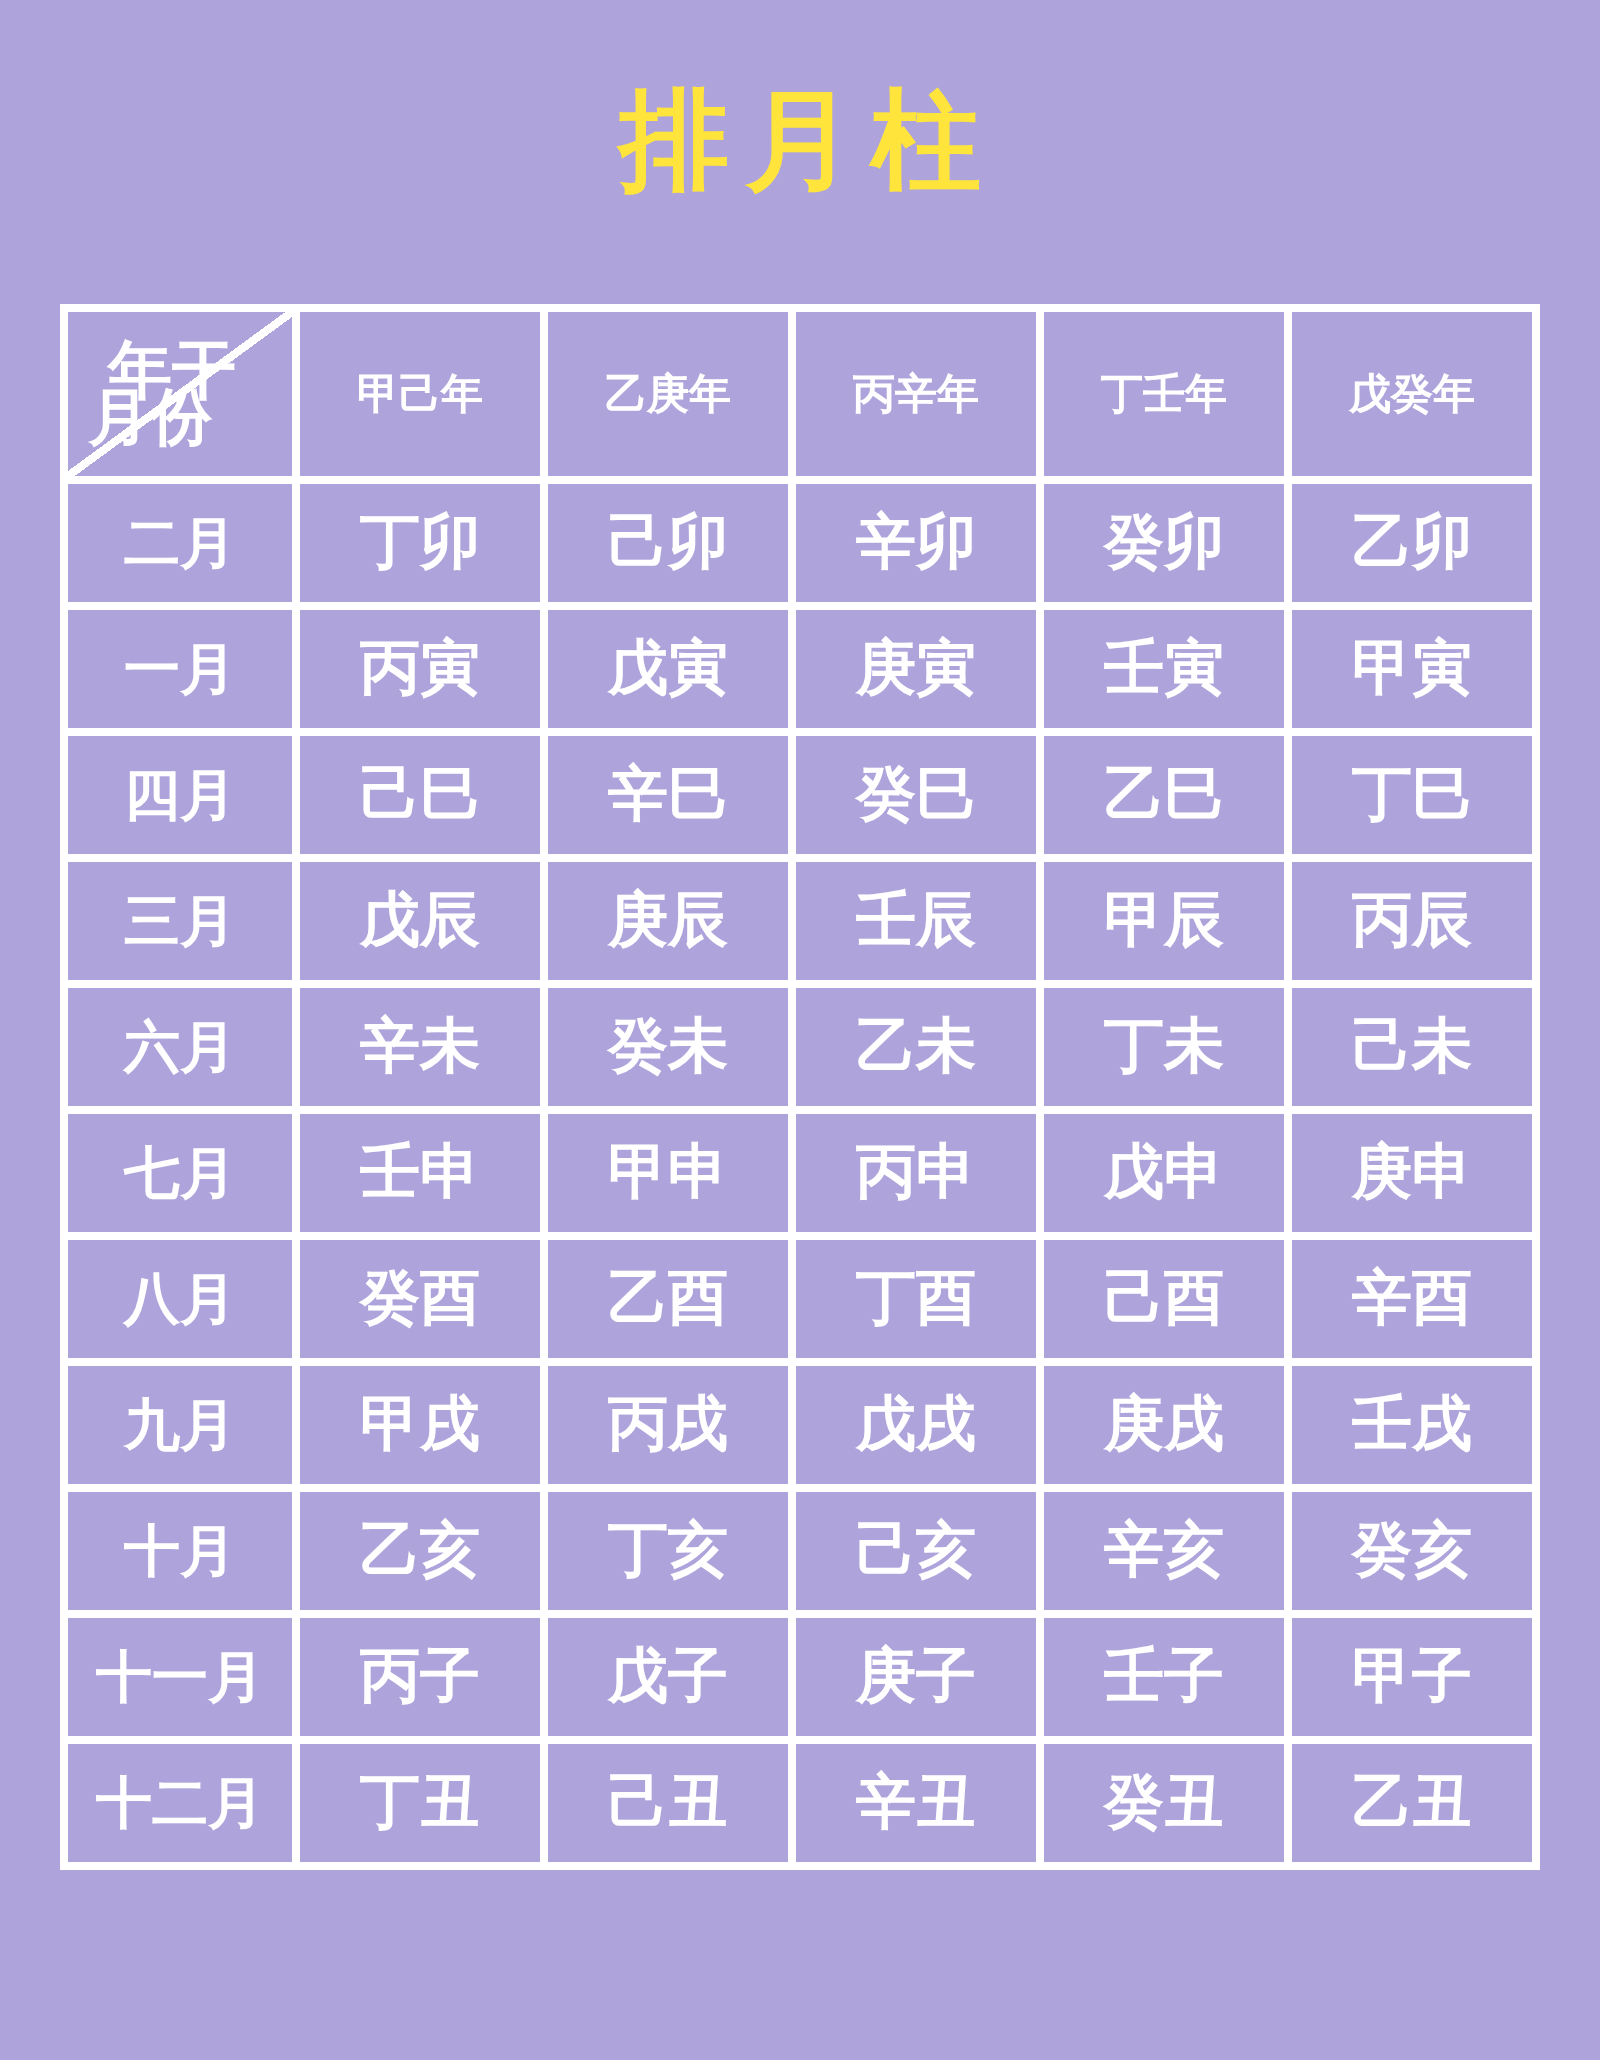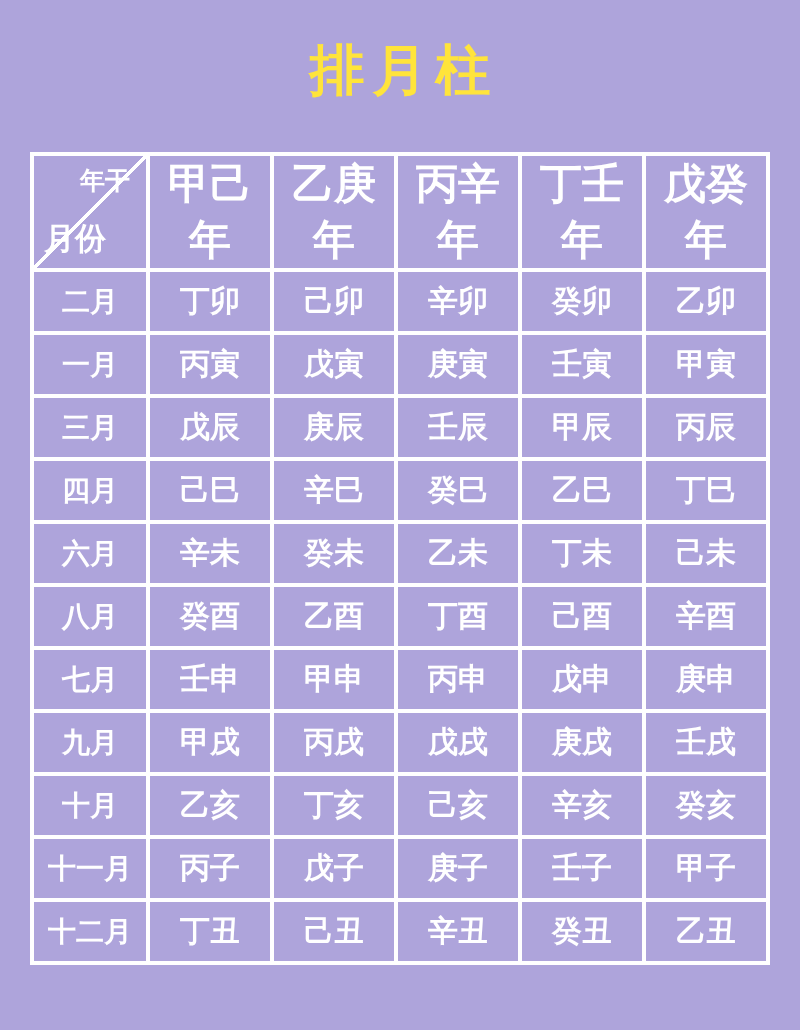--- a/index.html
+++ b/index.html
@@ -40,39 +40,39 @@
   .pillar-table td {
     border: 4px solid #FFFFFF;
     color: #FFFFFF;
     font-weight: bold;
     text-align: center;
     vertical-align: middle;
     padding: 0;
   }
   tr.header-row { height: 86px; }
   tr.body-row   { height: 63px; }
-  .year-th   { font-size: 42px; }
+  .year-th   { font-size: 21px; }
   .month-td  { font-size: 28px; }
   .pillar-td { font-size: 30px; }
   
   .corner-td {
     position: relative;
     background: linear-gradient(
       to bottom right,
       rgba(0,0,0,0) calc(50% - 2px),
       #FFFFFF calc(50% - 2px),
       #FFFFFF calc(50% + 2px),
       rgba(0,0,0,0) calc(50% + 2px)
     );
   }
   .corner-gan {
     position: absolute;
     top: 8px;
-    right: 16px;
-    font-size: 25px;
+    right: 28px;
+    font-size: 32px;
     color: #FFFFFF;
     font-weight: bold;
   }
   .corner-month {
     position: absolute;
     bottom: 8px;
     left: 10px;
     font-size: 31px;
     color: #FFFFFF;
     font-weight: bold;
@@ -116,60 +116,60 @@
         </tr>
         <tr class="body-row">
           <td class="month-td">一月</td>
           <td class="pillar-td">丙寅</td>
           <td class="pillar-td">戊寅</td>
           <td class="pillar-td">庚寅</td>
           <td class="pillar-td">壬寅</td>
           <td class="pillar-td">甲寅</td>
         </tr>
         <tr class="body-row">
+          <td class="month-td">四月</td>
+          <td class="pillar-td">己巳</td>
+          <td class="pillar-td">辛巳</td>
+          <td class="pillar-td">癸巳</td>
+          <td class="pillar-td">乙巳</td>
+          <td class="pillar-td">丁巳</td>
+        </tr>
+        <tr class="body-row">
           <td class="month-td">三月</td>
           <td class="pillar-td">戊辰</td>
           <td class="pillar-td">庚辰</td>
           <td class="pillar-td">壬辰</td>
           <td class="pillar-td">甲辰</td>
           <td class="pillar-td">丙辰</td>
         </tr>
         <tr class="body-row">
-          <td class="month-td">四月</td>
-          <td class="pillar-td">己巳</td>
-          <td class="pillar-td">辛巳</td>
-          <td class="pillar-td">癸巳</td>
-          <td class="pillar-td">乙巳</td>
-          <td class="pillar-td">丁巳</td>
-        </tr>
-        <tr class="body-row">
           <td class="month-td">六月</td>
           <td class="pillar-td">辛未</td>
           <td class="pillar-td">癸未</td>
           <td class="pillar-td">乙未</td>
           <td class="pillar-td">丁未</td>
           <td class="pillar-td">己未</td>
         </tr>
         <tr class="body-row">
+          <td class="month-td">七月</td>
+          <td class="pillar-td">壬申</td>
+          <td class="pillar-td">甲申</td>
+          <td class="pillar-td">丙申</td>
+          <td class="pillar-td">戊申</td>
+          <td class="pillar-td">庚申</td>
+        </tr>
+        <tr class="body-row">
           <td class="month-td">八月</td>
           <td class="pillar-td">癸酉</td>
           <td class="pillar-td">乙酉</td>
           <td class="pillar-td">丁酉</td>
           <td class="pillar-td">己酉</td>
           <td class="pillar-td">辛酉</td>
         </tr>
         <tr class="body-row">
-          <td class="month-td">七月</td>
-          <td class="pillar-td">壬申</td>
-          <td class="pillar-td">甲申</td>
-          <td class="pillar-td">丙申</td>
-          <td class="pillar-td">戊申</td>
-          <td class="pillar-td">庚申</td>
-        </tr>
-        <tr class="body-row">
           <td class="month-td">九月</td>
           <td class="pillar-td">甲戌</td>
           <td class="pillar-td">丙戌</td>
           <td class="pillar-td">戊戌</td>
           <td class="pillar-td">庚戌</td>
           <td class="pillar-td">壬戌</td>
         </tr>
         <tr class="body-row">
           <td class="month-td">十月</td>
           <td class="pillar-td">乙亥</td>

